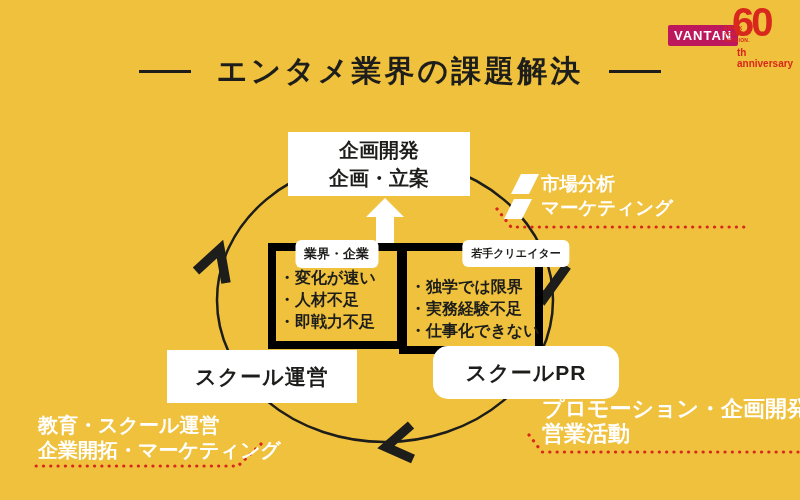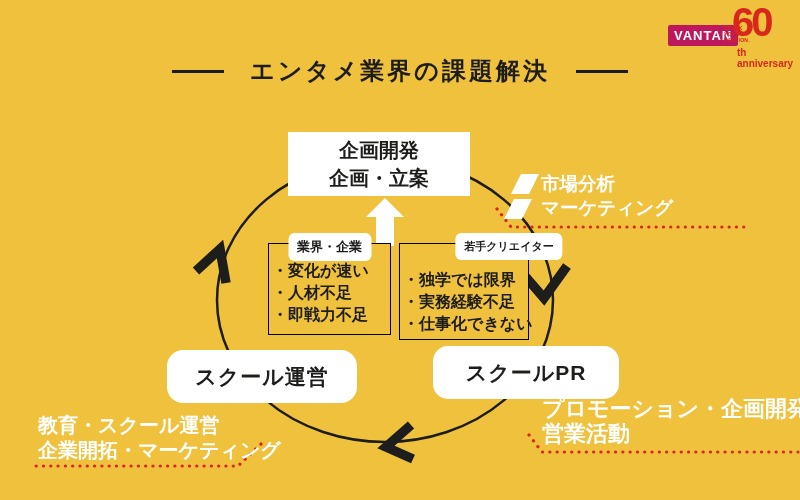--- a/index.html
+++ b/index.html
@@ -9,42 +9,42 @@
     background:#EFC13C; overflow:hidden;
     font-family:"Liberation Sans","DejaVu Sans",sans-serif;
     color:#1D1D1B;
   }
   .layer-svg { position:absolute; left:0; top:0; width:800px; height:500px; z-index:1; }
 
   
   .title-row { position:absolute; top:48px; left:0; width:100%; height:46px;
     display:flex; align-items:center; justify-content:center; gap:26px; z-index:2; }
   .title-dash { width:52px; height:3px; background:#1D1D1B; }
-  .title-text { font-size:24px; font-weight:bold; letter-spacing:3px; }
+  .title-text { font-size:30px; font-weight:bold; letter-spacing:3px; }
 
   
   .logo { position:absolute; left:666px; top:8px; width:132px; height:52px; z-index:2; }
   .logo-badge { position:absolute; left:2px; top:17px; background:#be185d; color:#fff;
     font-size:13px; font-weight:bold; letter-spacing:1px; padding:3px 6px; border-radius:2px; }
   .logo-tagline { position:absolute; left:58px; top:17px; color:#D8271C; font-size:5px;
     font-weight:bold; line-height:6px; letter-spacing:0.3px; }
   .logo-60 { position:absolute; left:66px; top:-8px; color:#D8271C; font-size:40px;
     font-weight:bold; letter-spacing:-3px; }
   .logo-anniv { position:absolute; left:71px; top:39px; color:#D8271C; font-size:10px; font-weight:bold; }
 
   
   .node { position:absolute; background:#ffffff; display:flex; align-items:center;
     justify-content:center; font-weight:bold; z-index:2; text-align:center; }
   .node-top { left:288px; top:132px; width:182px; height:64px; font-size:20px;
     line-height:1.4; flex-direction:column; }
-  .node-bl { left:167px; top:350px; width:190px; height:53px; font-size:21px; letter-spacing:1px;border-radius:16px; }
+  .node-bl { left:167px; top:350px; width:190px; height:53px; font-size:21px; letter-spacing:1px; }
   .node-br { left:433px; top:346px; width:186px; height:53px; font-size:21px; letter-spacing:1px;border-radius:15px; }
 
   
-  .card { position:absolute; border:1px solid #000000; background:#EFC13C; z-index:2; }
+  .card { position:absolute; border:8px solid #000000; background:#EFC13C; z-index:2; }
   .card-left  { left:268px; top:243px; width:121px; height:90px; }
   .card-right { left:399px; top:243px; width:128px; height:95px; }
   .card-pill { position:absolute; top:-11px; left:50%; transform:translateX(-50%);
     background:#fff; border-radius:6px; padding:5px 9px; font-weight:bold; white-space:nowrap; }
   .card-left  .card-pill { font-size:13px; }
   .card-right .card-pill { font-size:11px; padding:6px 9px;margin-left:45px; }
   .card-items { margin-top:16px; padding-left:3px; font-weight:bold; font-size:16px; line-height:1.38; white-space:nowrap; }
   .card-right .card-items { margin-top:25px; }
 
   

